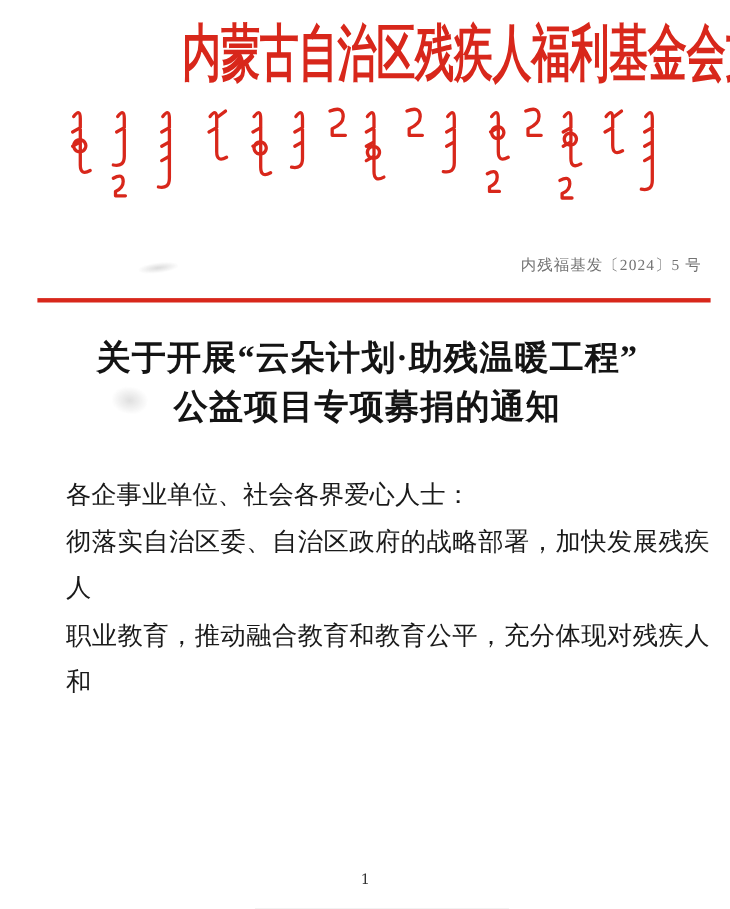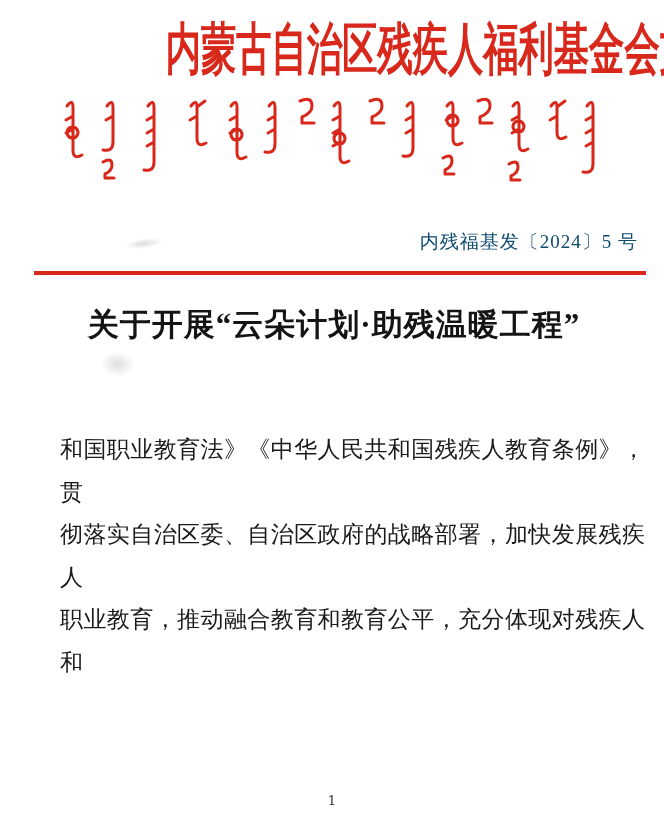--- a/index.html
+++ b/index.html
@@ -40,23 +40,23 @@
     top: 94px; left: 0;
     width: 664px; height: 112px;
     display: block;
   }
 
   
   .doc-number {
     position: absolute;
     top: 229px;
     right: 26px;
-    font-size: 19px;
+    font-size: 14px;
     line-height: 26px;
-    color: #0c4a6e;
+    color: #737373;
     letter-spacing: 1px;
     font-family: "Liberation Serif", "DejaVu Serif", serif;
   }
 
   
   .red-line {
     position: absolute;
     top: 271px; left: 34px;
     width: 612px; height: 4px;
     background: var(--header-red, #d8271b);
@@ -172,24 +172,25 @@
         <path d="M7,8 Q13,0 13,10 L13,66 M13,18 l-7,4 M13,31 l-7,4 M13,44 l-7,4 M13,66 Q13,76 3,74" fill="none" stroke="#d8271b" stroke-width="3" stroke-linecap="round" stroke-linejoin="round"></path>
       </g>
     </svg>
 
   <div class="doc-number">内残福基发〔2024〕5 号</div>
 
   <div class="red-line"></div>
 
   <div class="title-block">
     <div>关于开展“云朵计划·助残温暖工程”</div>
+    <div>公益项目专项募捐的通知</div>
   </div>
 
   <div class="body-text">
-    <div class="body-line just">和国职业教育法》《中华人民共和国残疾人教育条例》，贯</div>
+    <div class="body-line">各企事业单位、社会各界爱心人士：</div>
     <div class="body-line just">彻落实自治区委、自治区政府的战略部署，加快发展残疾人</div>
     <div class="body-line just">职业教育，推动融合教育和教育公平，充分体现对残疾人和</div>
 
   </div>
 
   <div class="smudge smudge-1"></div>
   <div class="smudge smudge-2"></div>
 
   <div class="page-number">1</div>
 </div>

